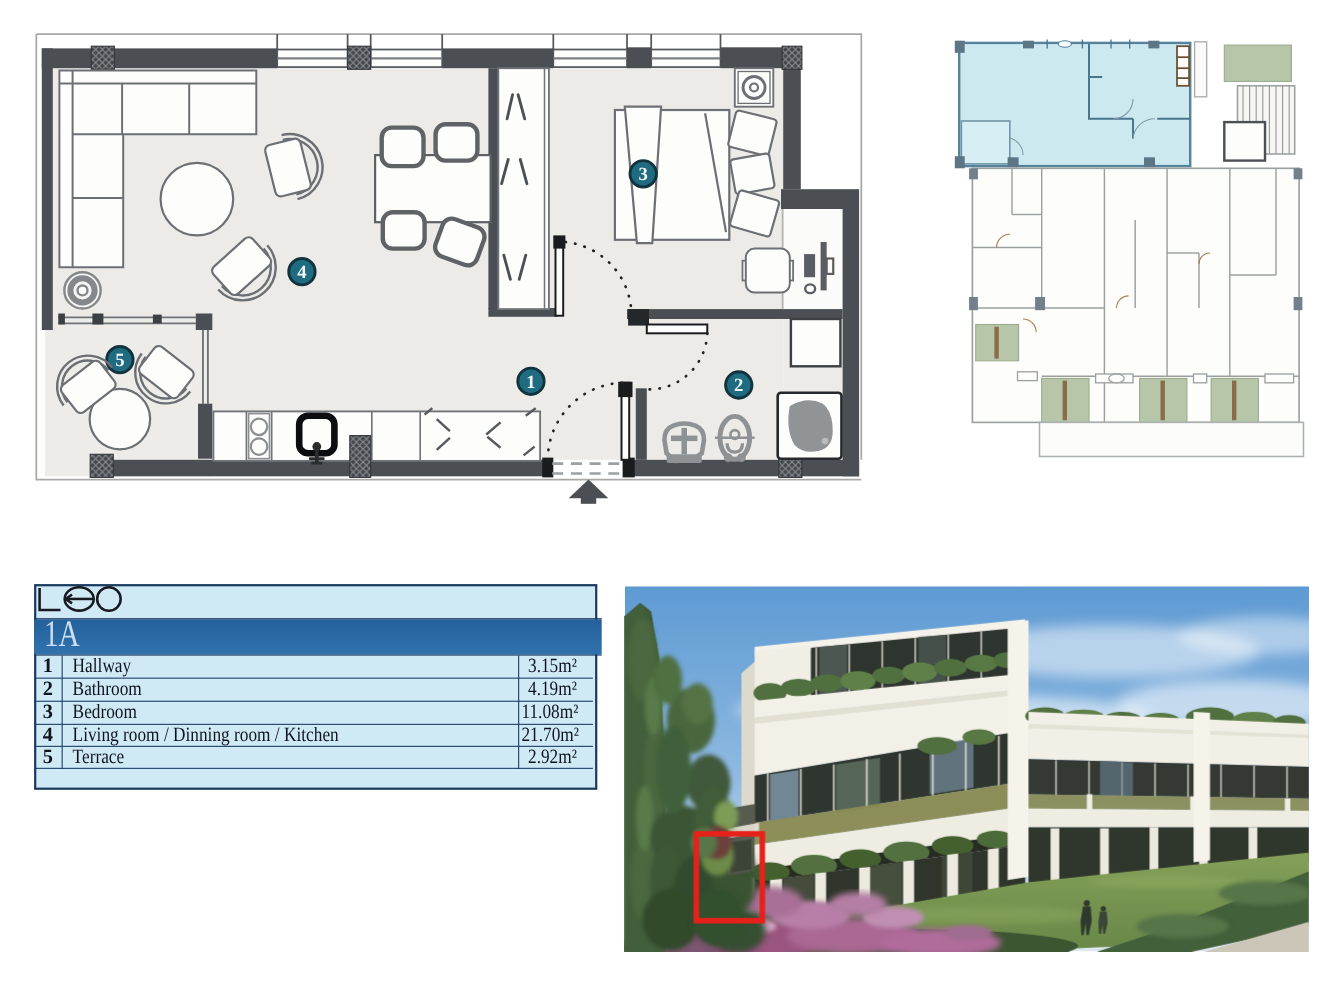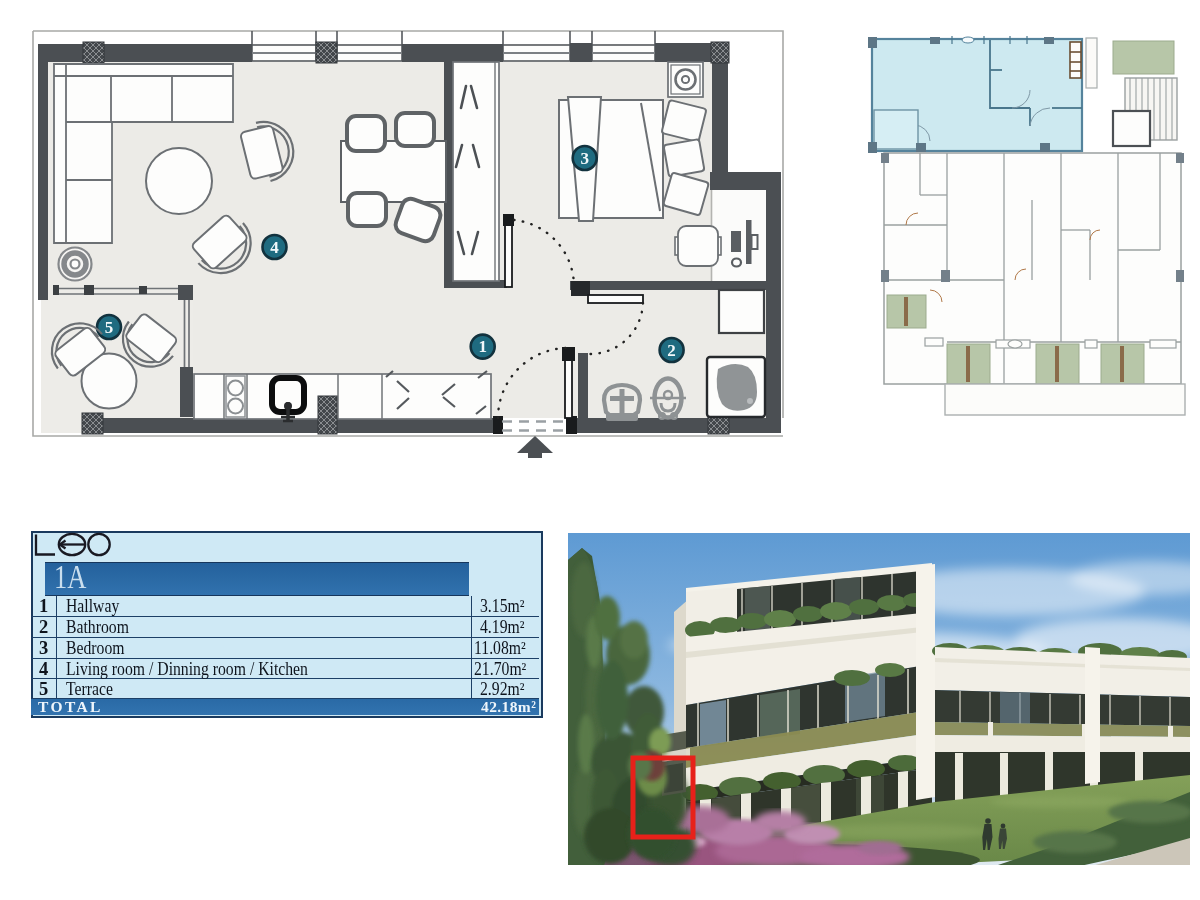--- a/index.html
+++ b/index.html
@@ -470,21 +470,21 @@
 <svg class="abs" style="left:0;top:0" width="508" height="30" viewBox="0 0 508 30">
 <g fill="none" stroke="#191922" stroke-width="2.3">
 <path d="M5,3.5 V23.5 H24"></path>
 <ellipse cx="41" cy="13.5" rx="13.2" ry="10.6"></ellipse>
 <path d="M28.5,13.5 H54"></path>
 <path d="M34.5,9.5 L28.8,13.5 L34.5,17.5"></path>
 <circle cx="68" cy="13.5" r="10.7"></circle>
 </g>
 </svg>
 
-<div class="abs" style="left:14px;top:30.5px;width:424px;height:34px;background:linear-gradient(180deg,#24619c,#3172ae);border-top:1.5px solid #16365c;border-bottom:1.5px solid #16365c;box-sizing:border-box;">
+<div class="abs" style="left:0;top:30.5px;width:516px;height:34px;background:linear-gradient(180deg,#24619c,#3172ae);border-top:1.5px solid #16365c;border-bottom:1.5px solid #16365c;box-sizing:border-box;">
 <div class="abs" style="left:9px;top:-5px;font-size:34px;color:#c9deee;transform:scaleX(0.78);transform-origin:0 0;">1A</div>
 </div>
 
 <div class="abs" style="left:0;top:64.5px;width:508px;height:21px;font-size:18.5px;color:#0e141d;border-bottom:1px solid #1c3f66;box-sizing:border-box;">
 <span class="abs" style="left:0;width:25px;text-align:center;font-weight:bold;">1</span>
 <span class="abs" style="left:35px;transform:scaleX(0.85);transform-origin:0 0;white-space:nowrap;">Hallway</span>
 <span class="abs" style="left:449px;transform:scaleX(0.85);transform-origin:0 0;">3.15m²</span>
 </div>
 
 <div class="abs" style="left:0;top:85.5px;width:508px;height:21px;font-size:18.5px;color:#0e141d;border-bottom:1px solid #1c3f66;box-sizing:border-box;">
@@ -508,24 +508,20 @@
 <div class="abs" style="left:0;top:148px;width:508px;height:20px;font-size:18.5px;color:#0e141d;border-bottom:1px solid #1c3f66;box-sizing:border-box;">
 <span class="abs" style="left:0;width:25px;text-align:center;font-weight:bold;">5</span>
 <span class="abs" style="left:35px;transform:scaleX(0.85);transform-origin:0 0;white-space:nowrap;">Terrace</span>
 <span class="abs" style="left:449px;transform:scaleX(0.85);transform-origin:0 0;">2.92m²</span>
 </div>
 
 <div class="abs" style="left:25.4px;top:64.5px;width:1px;height:103.5px;background:#1c3f66;"></div>
 
 <div class="abs" style="left:440px;top:64.5px;width:1px;height:103.5px;background:#1c3f66;"></div>
 
-<div class="abs" style="left:0;top:168px;width:508px;height:15.5px;background:linear-gradient(180deg,#2a6aa6,#3273af);font-weight:bold;color:#eef5fb;overflow:visible;">
-<span class="abs" style="left:7px;top:-1px;font-size:15.5px;letter-spacing:2.4px;">TOTAL</span>
-<span class="abs" style="left:450px;top:-1px;font-size:15.5px;letter-spacing:0.4px;">42.18m²</span>
-</div>
 </div>
 
 <svg id="photo" style="left:568px;top:533px" width="622" height="332" viewBox="568 533 622 332">
 <defs>
 <linearGradient id="sky" x1="0" y1="0" x2="0" y2="1">
 <stop offset="0" stop-color="#5e9ad3"></stop>
           <stop offset="0.5" stop-color="#8db8e0"></stop>
 <stop offset="0.8" stop-color="#c3d8ea"></stop>
           <stop offset="1" stop-color="#dfe9f0"></stop>
 </linearGradient>

